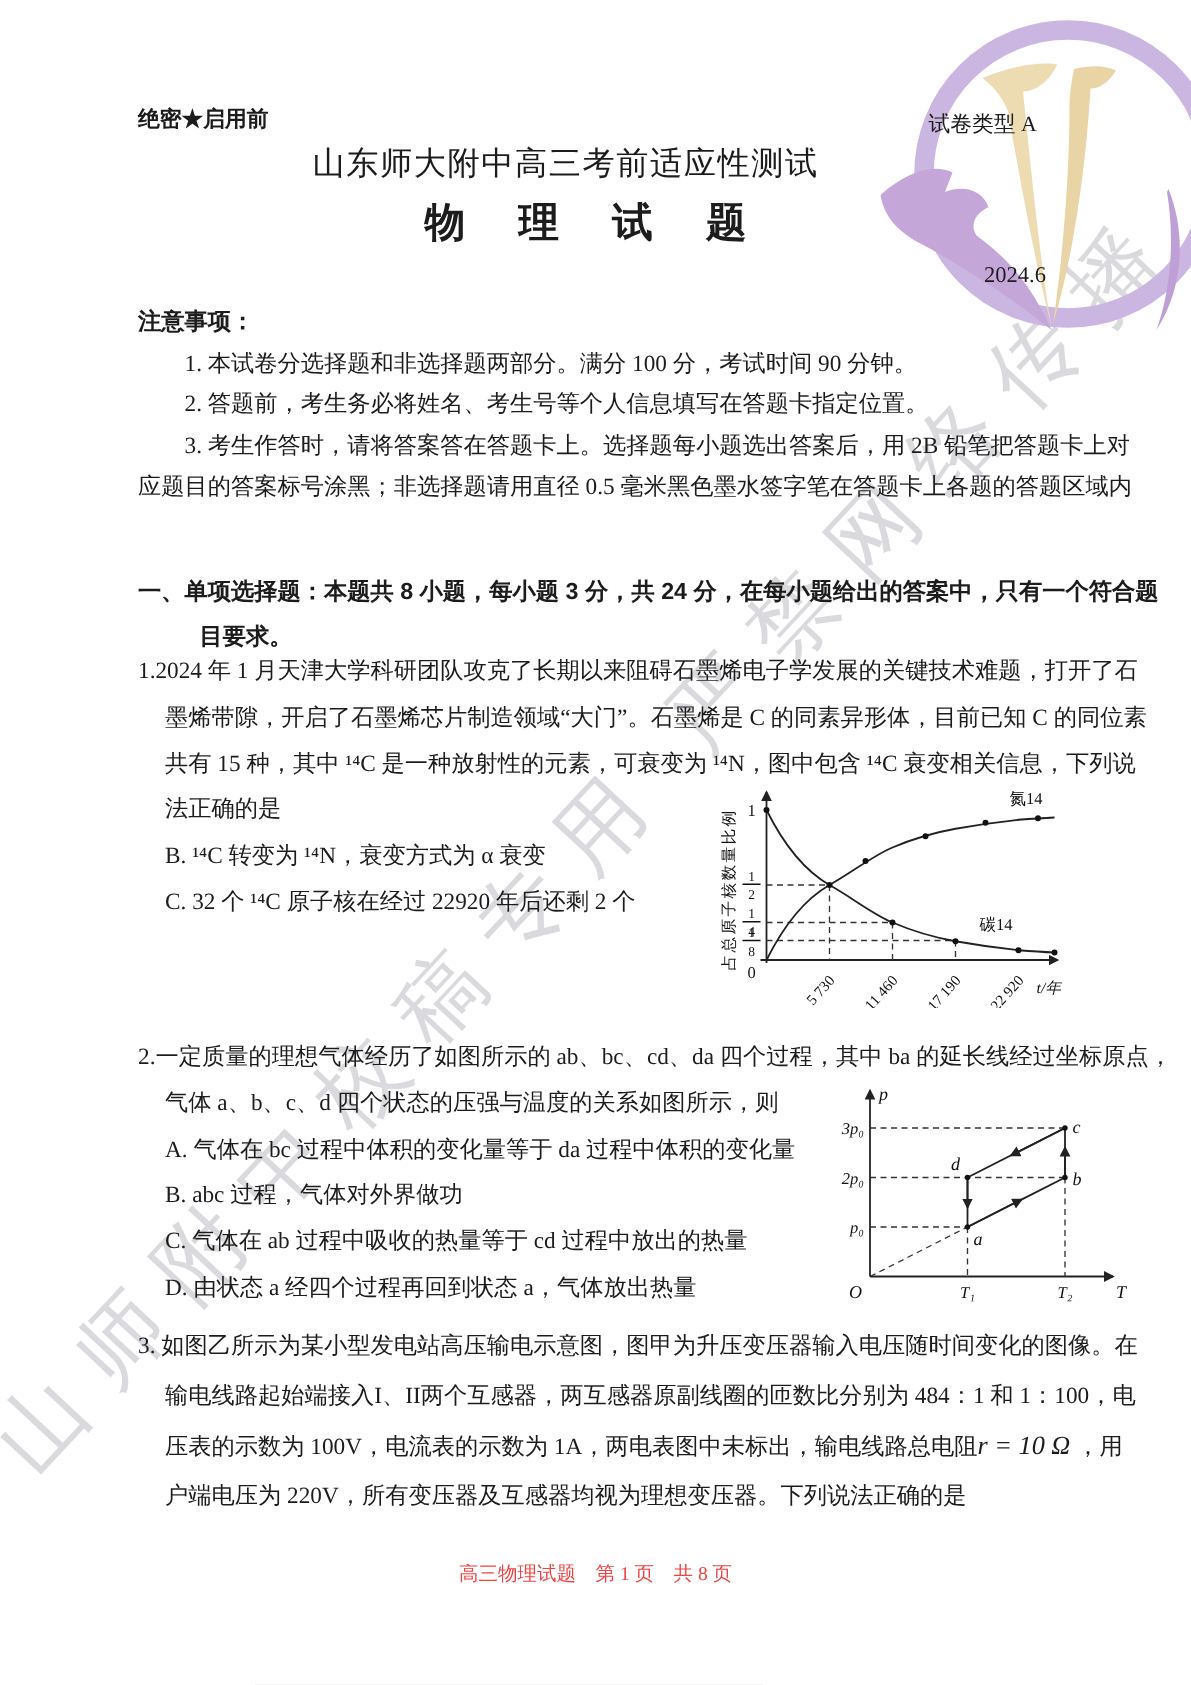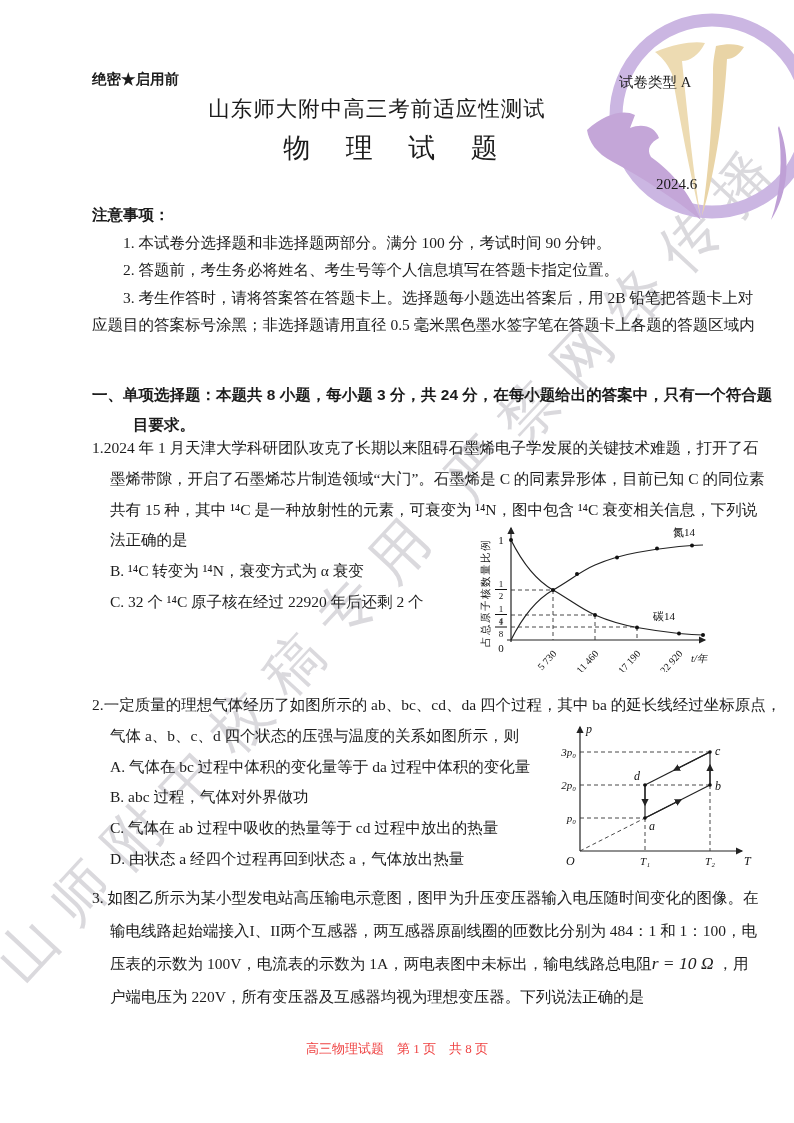--- a/index.html
+++ b/index.html
@@ -25,21 +25,21 @@
     position:absolute; left:92px; top:70px; z-index:3;
     font-family:"Liberation Sans", sans-serif; font-weight:700; font-size:14.5px;
   }
   .paper-type { position:absolute; left:619px; top:73px; font-size:14.5px; z-index:3; }
   .title {
     position:absolute; left:0; right:40px; top:94px; text-align:center; z-index:3;
     font-family:"Liberation Sans", sans-serif; font-weight:400; font-size:21.5px; letter-spacing:1px;
   }
   .subtitle {
     position:absolute; left:0; right:40px; top:130px; text-align:center; z-index:3;
-    font-family:"Liberation Sans", sans-serif; font-weight:400; font-size:27px;
+    font-family:"Liberation Sans", sans-serif; font-weight:700; font-size:27px;
     letter-spacing:14px; text-indent:14px;margin-left:27px;
   }
   .date { position:absolute; left:656px; top:176px; font-size:15px; z-index:3; }
   
   .notice { position:absolute; left:92px; top:201px; z-index:3; font-size:15.5px; line-height:27.6px; }
   .notice-head { font-family:"Liberation Sans", sans-serif; font-weight:700; font-size:15.5px; }
   .tline { white-space:nowrap; }
   .ind2 { padding-left:31px; }
   .section-head {
     position:absolute; left:92px; top:380px; z-index:3;

